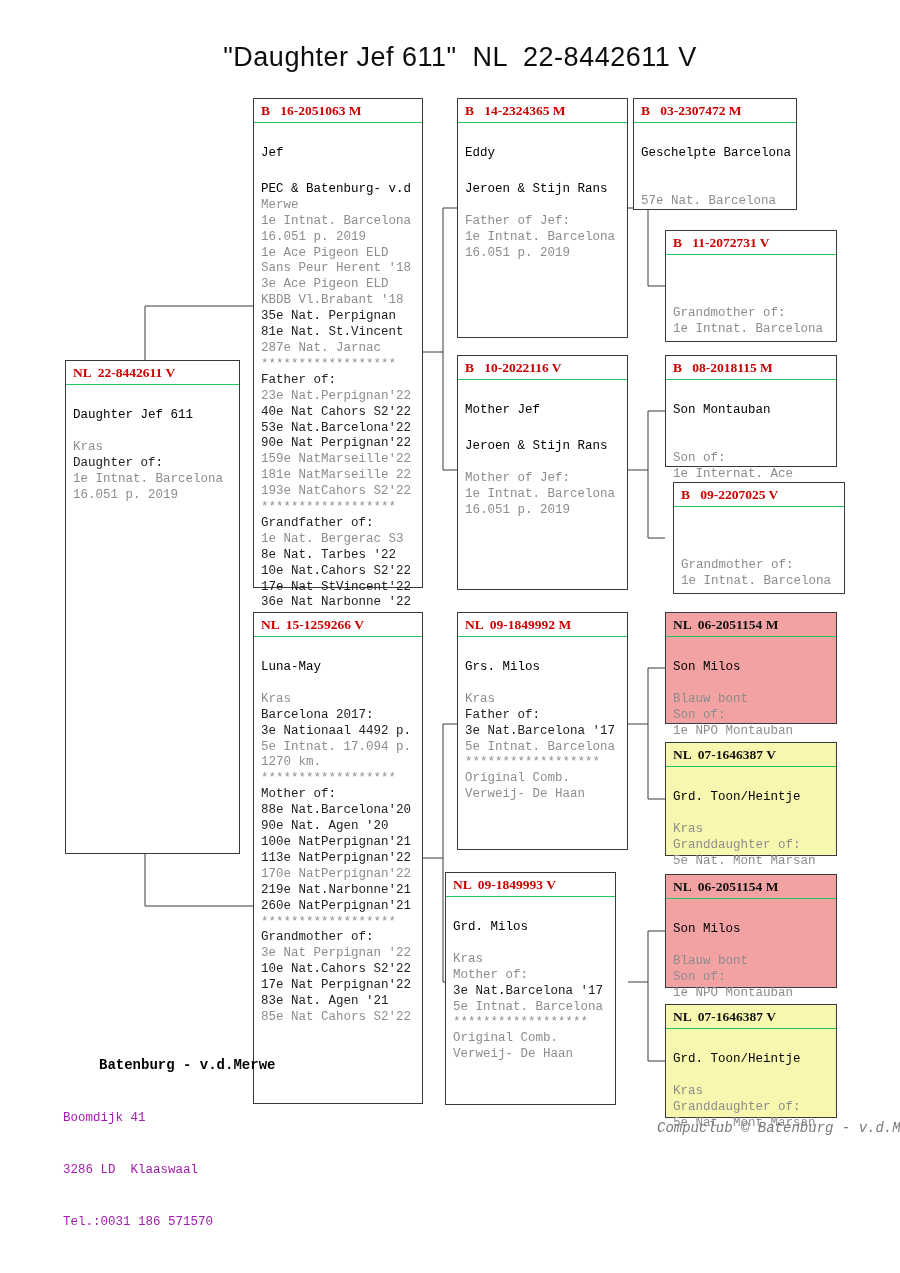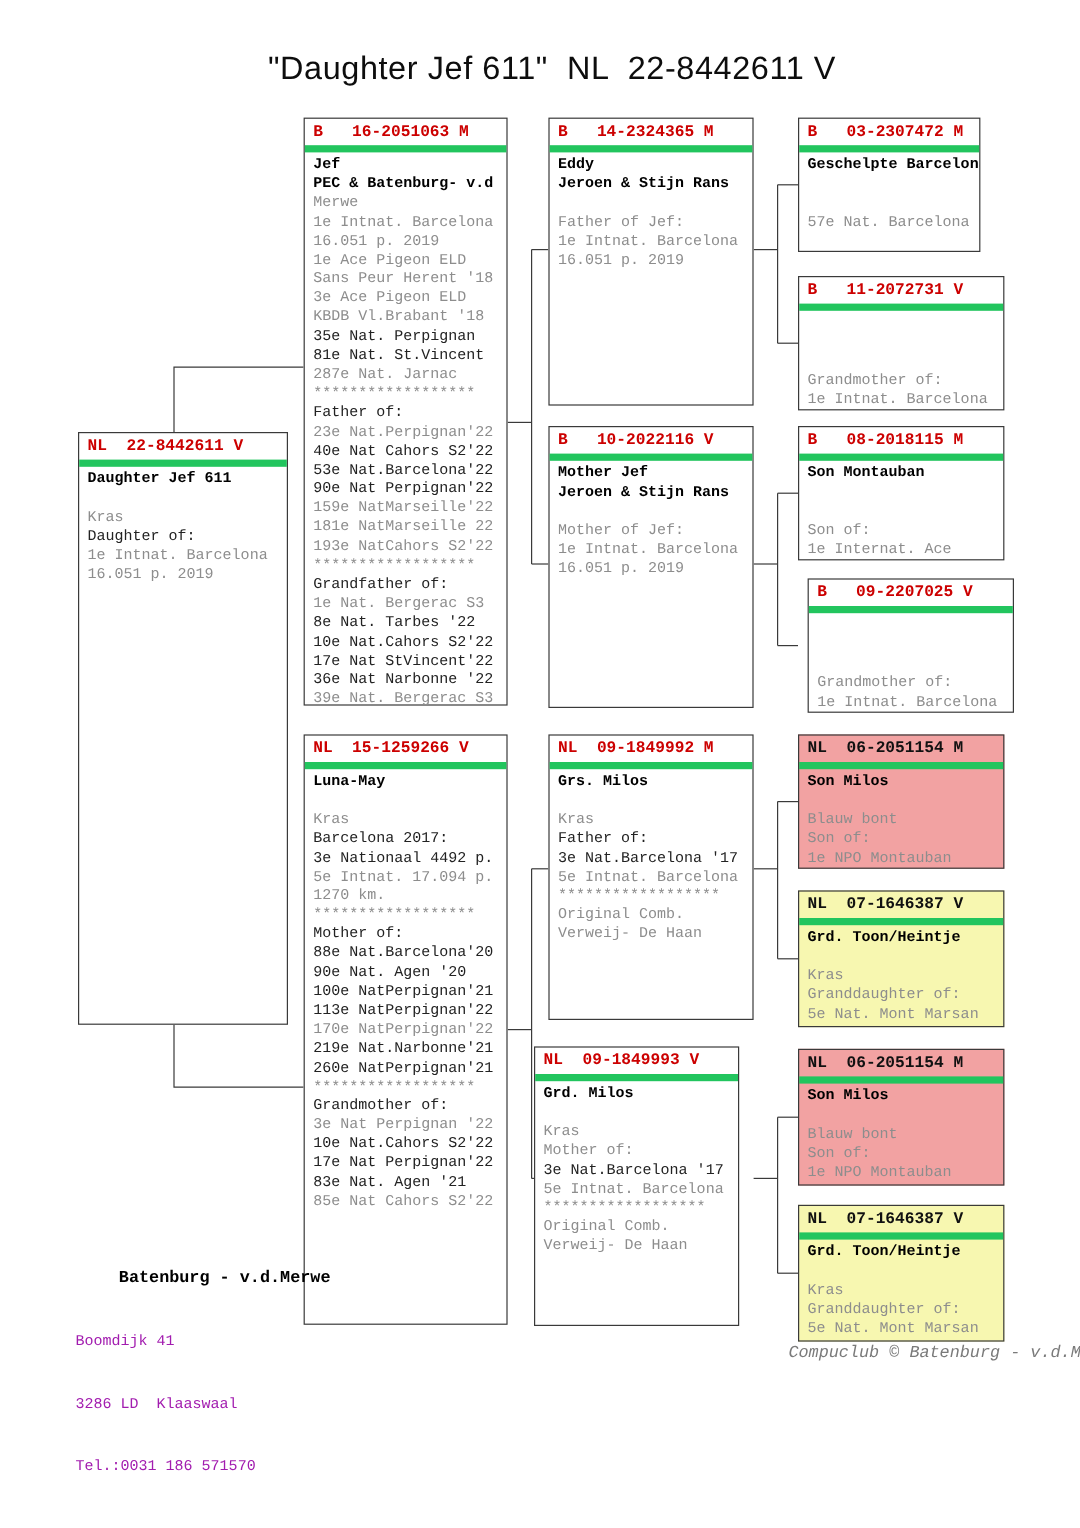--- a/index.html
+++ b/index.html
@@ -5,25 +5,25 @@
   html,body{margin:0;padding:0;background:#fff;}
   #page{position:relative;width:900px;height:1273px;background:#ffffff;overflow:hidden;
         font-family:"Liberation Mono",monospace;}
   .title{position:absolute;top:42px;left:0;width:920px;text-align:center;
          font-family:"Liberation Sans",sans-serif;font-size:27px;color:#0d0d0d;
          white-space:pre;letter-spacing:0.5px;}
   .pbox{position:absolute;border:1px solid #3a3a3a;background:#fff;box-sizing:border-box;}
   .pbox.pink{background:#f2a2a2;}
   .pbox.yellow{background:#f7f7b0;}
   .box-header{font-size:13.5px;font-weight:bold;color:#cc0000;padding:4px 7px 3px 7px;
-              border-bottom:6px solid #22c55e;white-space:pre;}
+              border-bottom:1px solid #22c55e;white-space:pre;font-family:Liberation Serif, serif;}
   .pbox.pink .box-header,.pbox.yellow .box-header{color:#111;}
   .box-body{padding:3px 0 0 0;}
   .box-line{font-size:12.5px;line-height:15.9px;padding:0 7px;white-space:pre;overflow:hidden;}
-  .box-line.name{font-weight:bold;color:#000;}
+  .box-line.name{font-weight:normal;color:#000;margin-top:20px;}
   .box-line.black{color:#222;}
   .box-line.gray{color:#8d8d8d;}
   svg.connectors{position:absolute;left:0;top:0;pointer-events:none;}
   .contact{position:absolute;left:63px;top:1020px;white-space:pre;}
   .contact .c-name{font-size:14px;font-weight:bold;color:#000;line-height:18px;margin-left:36px;}
   .contact .c-line{font-size:12.5px;color:#a21caf;line-height:16px;}
   .credit{position:absolute;left:657px;top:1120px;font-size:14px;font-style:italic;
           color:#7a7a7a;white-space:pre;}
 </style>
 </head>
@@ -187,21 +187,21 @@
         <div class="box-line gray">Kras</div>
         <div class="box-line gray">Mother of:</div>
         <div class="box-line black">3e Nat.Barcelona '17</div>
         <div class="box-line gray">5e Intnat. Barcelona</div>
         <div class="box-line gray">******************</div>
         <div class="box-line gray">Original Comb.</div>
         <div class="box-line gray">Verweij- De Haan</div>
       </div>
   </div>
 
-  <div class="pbox" style="left:665px;top:98px;width:152px;height:112px">
+  <div class="pbox" style="left:633px;top:98px;width:164px;height:112px">
     <div class="box-header">B   03-2307472 M</div>
     <div class="box-body">
         <div class="box-line name">Geschelpte Barcelona</div>
         <div class="box-line black">&nbsp;</div>
         <div class="box-line black">&nbsp;</div>
         <div class="box-line gray">57e Nat. Barcelona</div>
       </div>
   </div>
 
   <div class="pbox" style="left:665px;top:230px;width:172px;height:112px">

